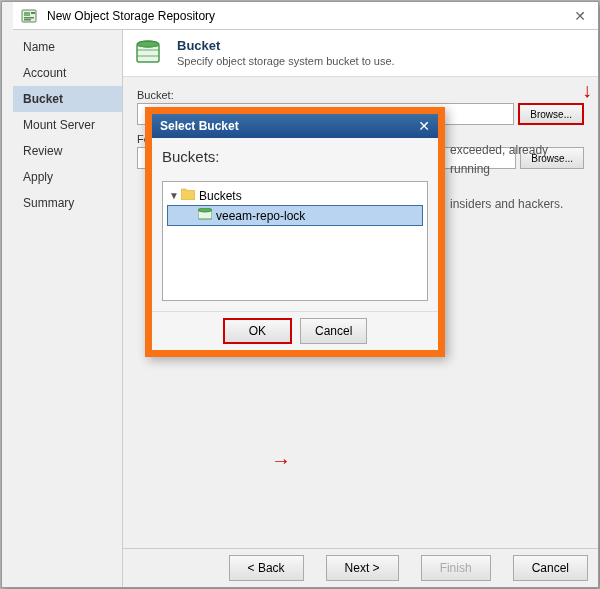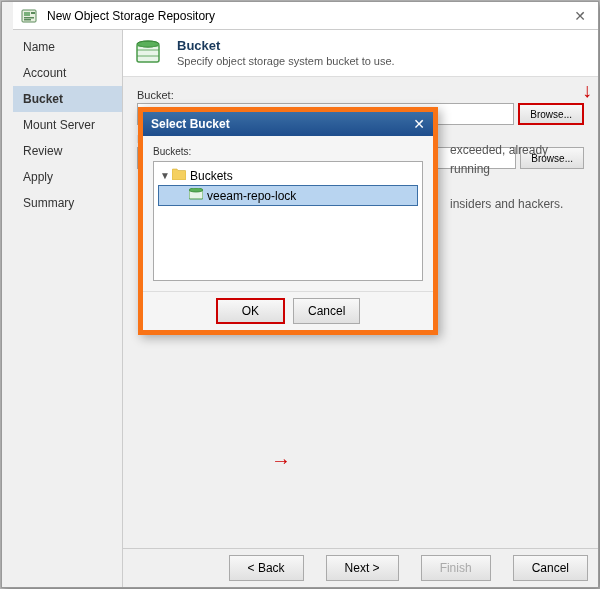--- a/index.html
+++ b/index.html
@@ -170,24 +170,24 @@
 
     .btn-bottom:disabled {
       color: #aaa;
       cursor: default;
     }
 
     
     .dialog-overlay {
       position: absolute;
       top: 30px;
-      left: 15px;
+      left: 22px;
       width: 300px;
       background: #f5f5f5;
-      border: 5px solid #f97316;
+      border: 7px solid #f97316;
       box-shadow: 3px 3px 10px rgba(0,0,0,0.3);
       z-index: 10;
     }
 
     .dialog-title-bar {
       background: linear-gradient(to bottom, #3a6ea5, #1e4d8c);
       padding: 4px 8px;
       display: flex;
       align-items: center;
       justify-content: space-between;
@@ -207,23 +207,23 @@
       cursor: pointer;
       font-size: 14px;
       line-height: 1;
     }
 
     .dialog-body {
       padding: 10px;
     }
 
     .dialog-label {
-      font-size: 10px;
+      font-size: 15px;
       color: #333;
-      margin-bottom: 4px;
+      margin-bottom: 16px;
     }
 
     .tree-view {
       border: 1px solid #aaa;
       background: #fff;
       height: 120px;
       overflow: auto;
       padding: 4px;
     }
 

